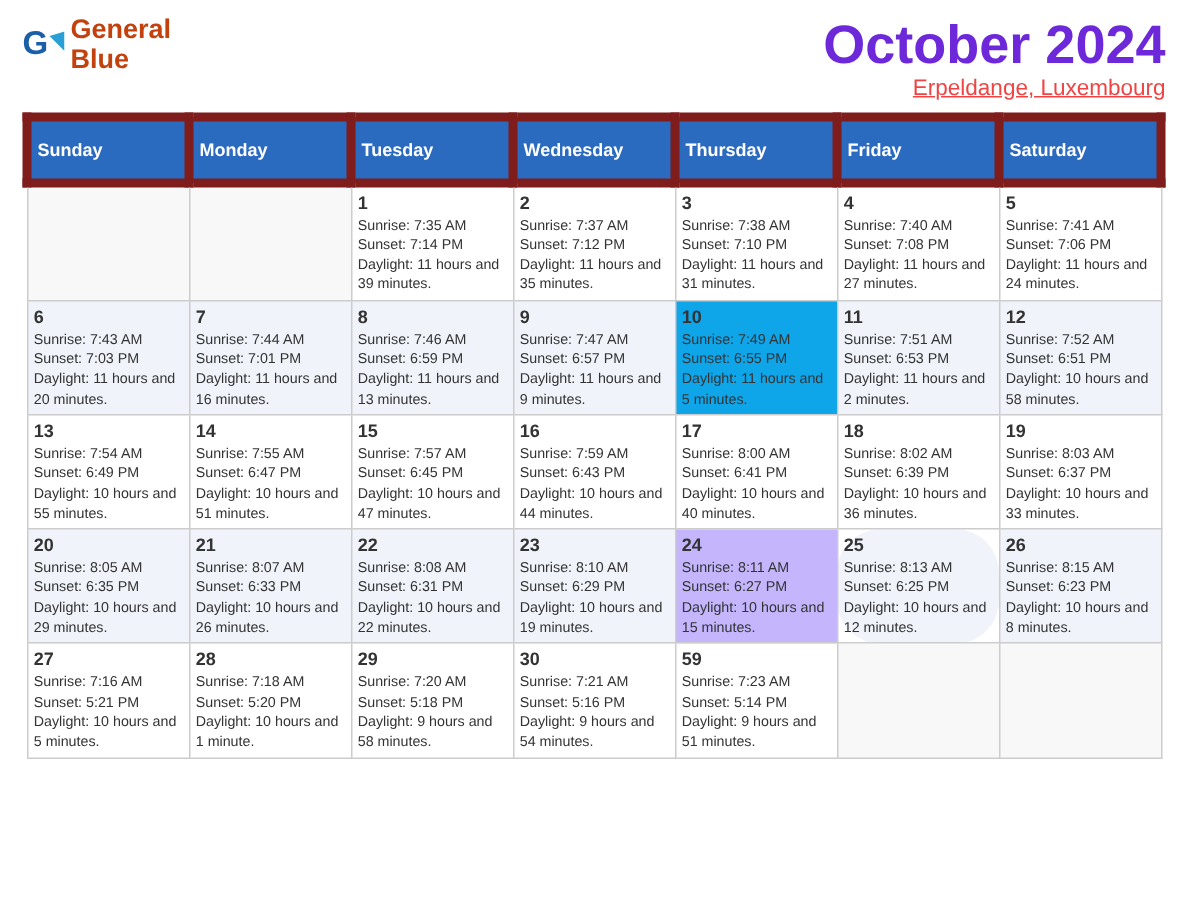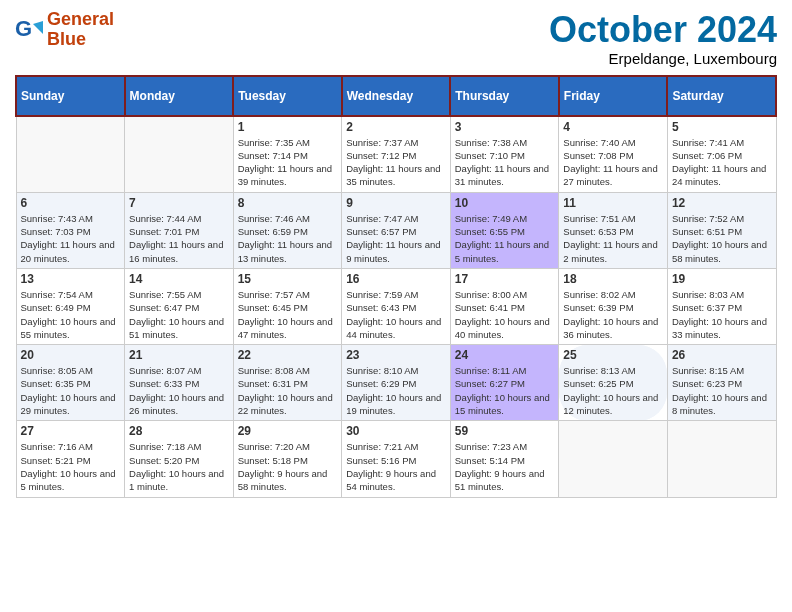--- a/index.html
+++ b/index.html
@@ -39,40 +39,41 @@
     .logo-icon {
       width: 28px;
       height: 28px;
     }
     .title-block {
       text-align: right;
     }
     .main-title {
       font-size: 36px;
       font-weight: bold;
-      color: #0369a1;
+      color: #6d28d9;
       line-height: 1.1;
     }
     .subtitle {
       font-size: 15px;
-      color: #000000;
+      color: #ef4444;
+      text-decoration: underline;
     }
     .calendar {
       width: 100%;
       border-collapse: collapse;
       border: 1px solid #ccc;
     }
     .calendar th {
       background: #2a6bbf;
       color: #fff;
       font-size: 12px;
       font-weight: bold;
       padding: 12px 4px;
       text-align: left;
-      border: 2px solid #7f1d1d;
+      border: 6px solid #7f1d1d;
       margin-top: 16px;
     }
     .calendar td {
       vertical-align: top;
       border: 1px solid #ccc;
       padding: 3px 4px;
       font-size: 10px;
       color: #333;
       width: calc(100% / 7);
       min-height: 75px;
@@ -165,21 +166,21 @@
             <div class="day-info">Sunrise: 7:44 AM<br>Sunset: 7:01 PM<br>Daylight: 11 hours and 16 minutes.</div>
           </td>
           <td style="background: rgb(240, 244, 250);">
             <span class="day-num">8</span>
             <div class="day-info">Sunrise: 7:46 AM<br>Sunset: 6:59 PM<br>Daylight: 11 hours and 13 minutes.</div>
           </td>
           <td style="background: rgb(240, 244, 250);">
             <span class="day-num">9</span>
             <div class="day-info">Sunrise: 7:47 AM<br>Sunset: 6:57 PM<br>Daylight: 11 hours and 9 minutes.</div>
           </td>
-          <td style="background: #c4b5fd;">
+          <td style="background: #0ea5e9;">
             <span class="day-num">10</span>
             <div class="day-info">Sunrise: 7:49 AM<br>Sunset: 6:55 PM<br>Daylight: 11 hours and 5 minutes.</div>
           </td>
           <td style="background: rgb(240, 244, 250);">
             <span class="day-num">11</span>
             <div class="day-info">Sunrise: 7:51 AM<br>Sunset: 6:53 PM<br>Daylight: 11 hours and 2 minutes.</div>
           </td>
           <td style="background: rgb(240, 244, 250);">
             <span class="day-num">12</span>
             <div class="day-info">Sunrise: 7:52 AM<br>Sunset: 6:51 PM<br>Daylight: 10 hours and 58 minutes.</div>

